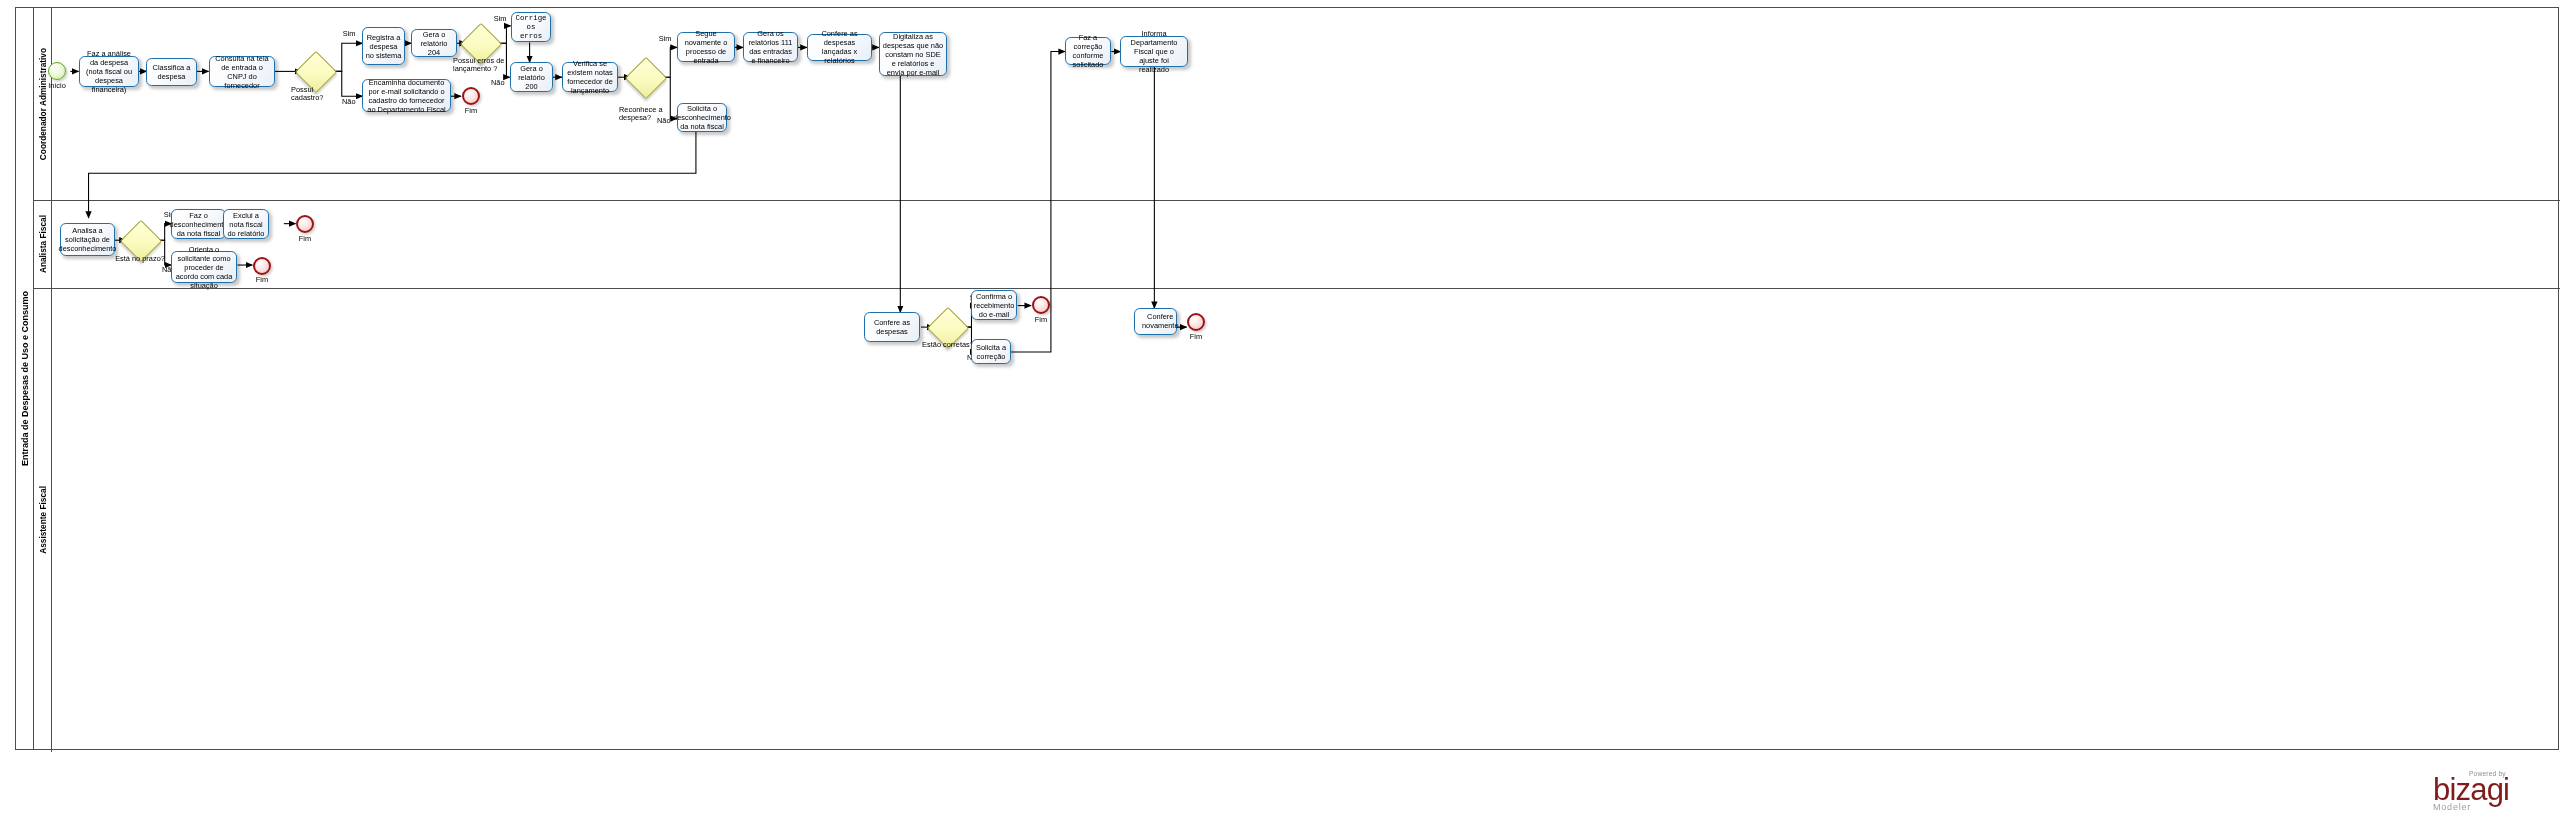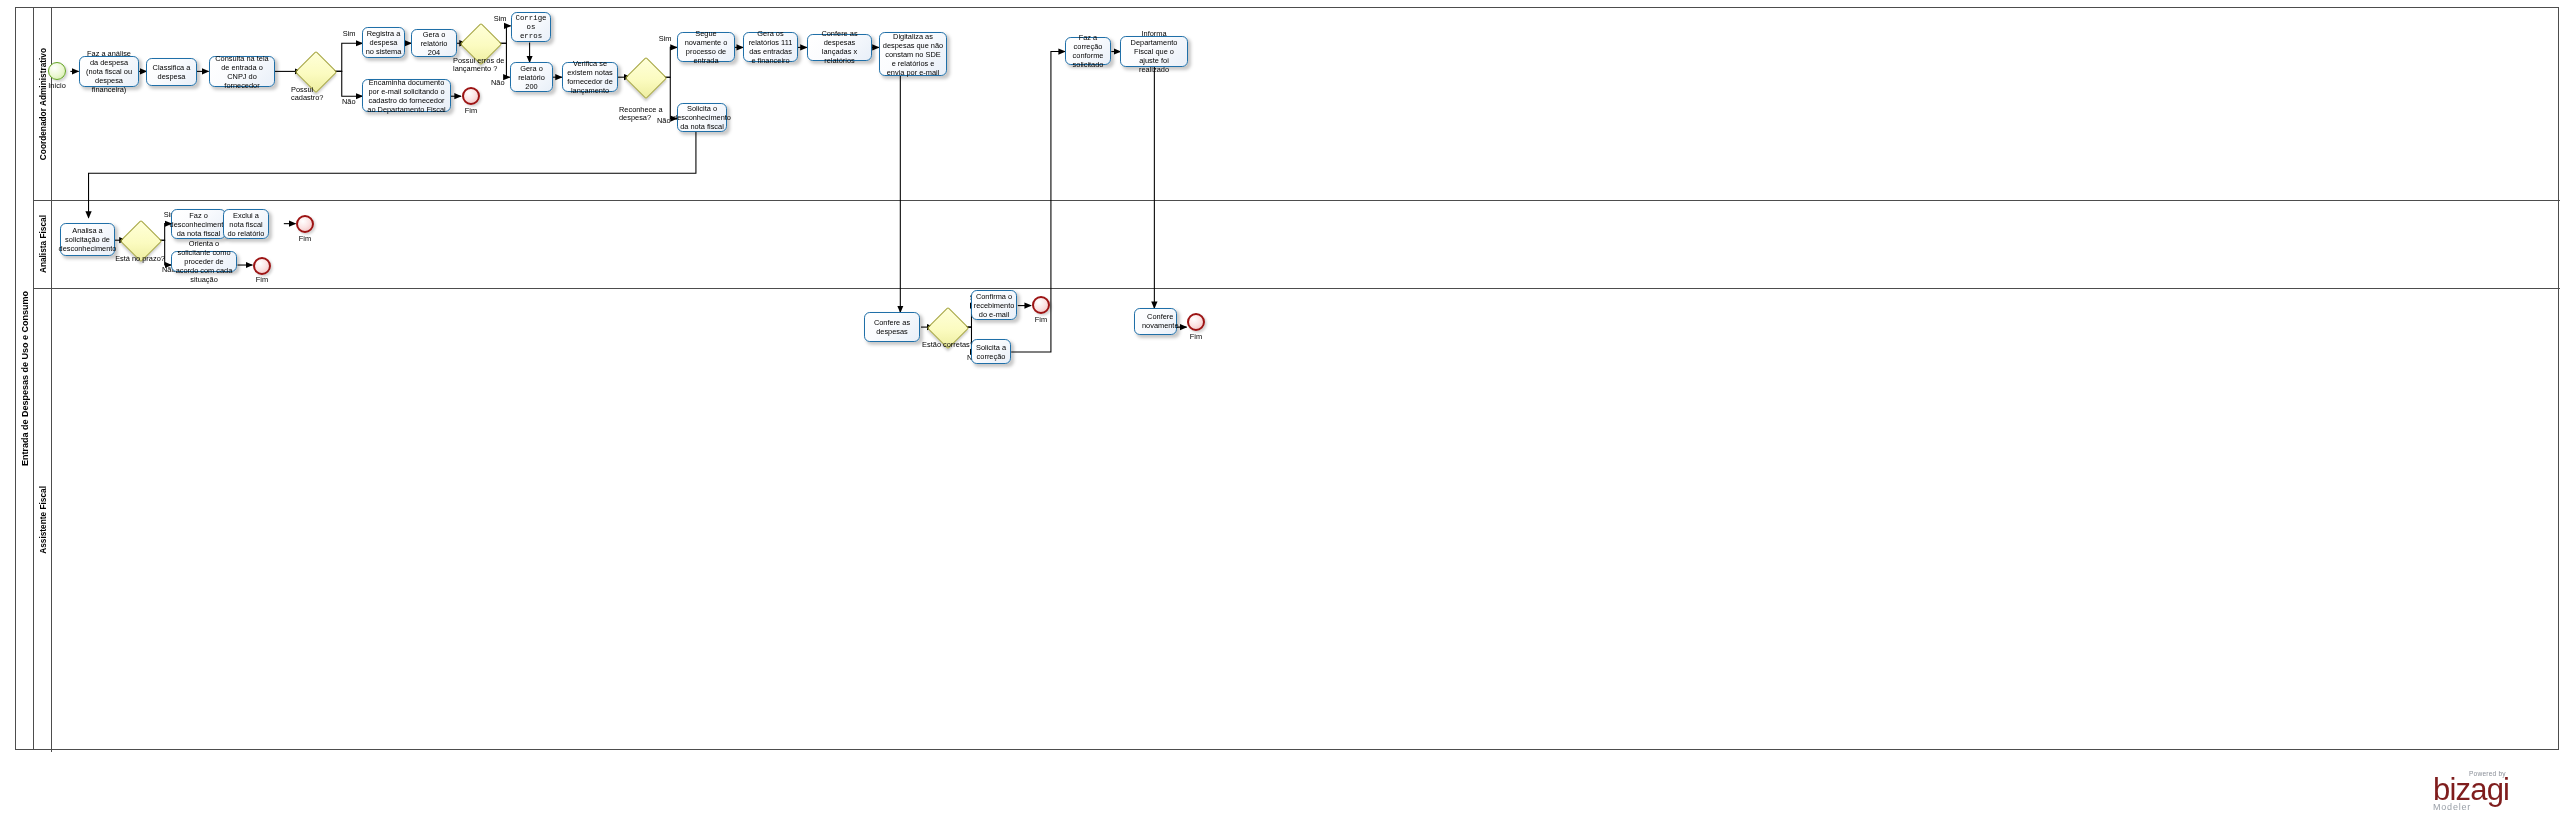--- a/index.html
+++ b/index.html
@@ -167,21 +167,21 @@
 
   <div class="task" style="left:146px;top:58px;width:51px;height:28px;">Classifica a despesa</div>
 
   <div class="task" style="left:209px;top:56px;width:66px;height:31px;">Consulta na tela de entrada  o CNPJ do fornecedor</div>
 
   <div class="gateway" style="left:301px;top:57px;"></div>
   <div class="label wrap" style="left:291px;top:86px;width:50px;">Possui cadastro?</div>
   <div class="label" style="left:339px;top:30px;width:20px;">Sim</div>
   <div class="label" style="left:338px;top:98px;width:21.5px;">Não</div>
 
-  <div class="task" style="left:362px;top:27px;width:43px;height:31px;">Registra a despesa no sistema</div>
+  <div class="task" style="left:362px;top:27px;width:43px;height:38px;">Registra a despesa no sistema</div>
 
   <div class="task" style="left:411px;top:29px;width:46px;height:28px;">Gera o relatório 204</div>
 
   <div class="gateway" style="left:466px;top:29px;"></div>
   <div class="label wrap" style="left:453px;top:57px;width:55px;">Possui erros de lançamento ?</div>
   <div class="label" style="left:490px;top:15px;width:20px;">Sim</div>
   <div class="label" style="left:487px;top:79px;width:21.5px;">Não</div>
 
   <div class="task" style="left:511px;top:12.4px;width:40px;height:30px;font-family:Liberation Mono, monospace;">Corrige os erros</div>
 
@@ -219,21 +219,21 @@
   <div class="label" style="left:160px;top:211px;width:20px;">Sim</div>
   <div class="label" style="left:158px;top:266px;width:21.5px;">Não</div>
 
   <div class="task" style="left:171px;top:209px;width:55px;height:30px;">Faz o desconhecimento da nota fiscal</div>
 
   <div class="task" style="left:223px;top:209px;width:46px;height:30px;">Exclui a  nota fiscal do relatório</div>
 
   <div class="event end" style="left:296px;top:215px;"></div>
   <div class="label" style="left:281px;top:235px;width:48px;">Fim</div>
 
-  <div class="task" style="left:171px;top:251px;width:66px;height:21px;">Orienta o solicitante como proceder de acordo com cada situação</div>
+  <div class="task" style="left:171px;top:251px;width:66px;height:32px;">Orienta o solicitante como proceder de acordo com cada situação</div>
 
   <div class="event end" style="left:253px;top:257px;"></div>
   <div class="label" style="left:238px;top:276px;width:48px;">Fim</div>
 
   <div class="task" style="left:864px;top:312px;width:56px;height:30px;">Confere as despesas</div>
 
   <div class="gateway" style="left:933px;top:313px;"></div>
   <div class="label" style="left:919px;top:341px;width:58px;">Estão corretas?</div>
   <div class="label" style="left:966px;top:294px;width:20px;">Sim</div>
   <div class="label" style="left:963px;top:354px;width:21.5px;">Não</div>

